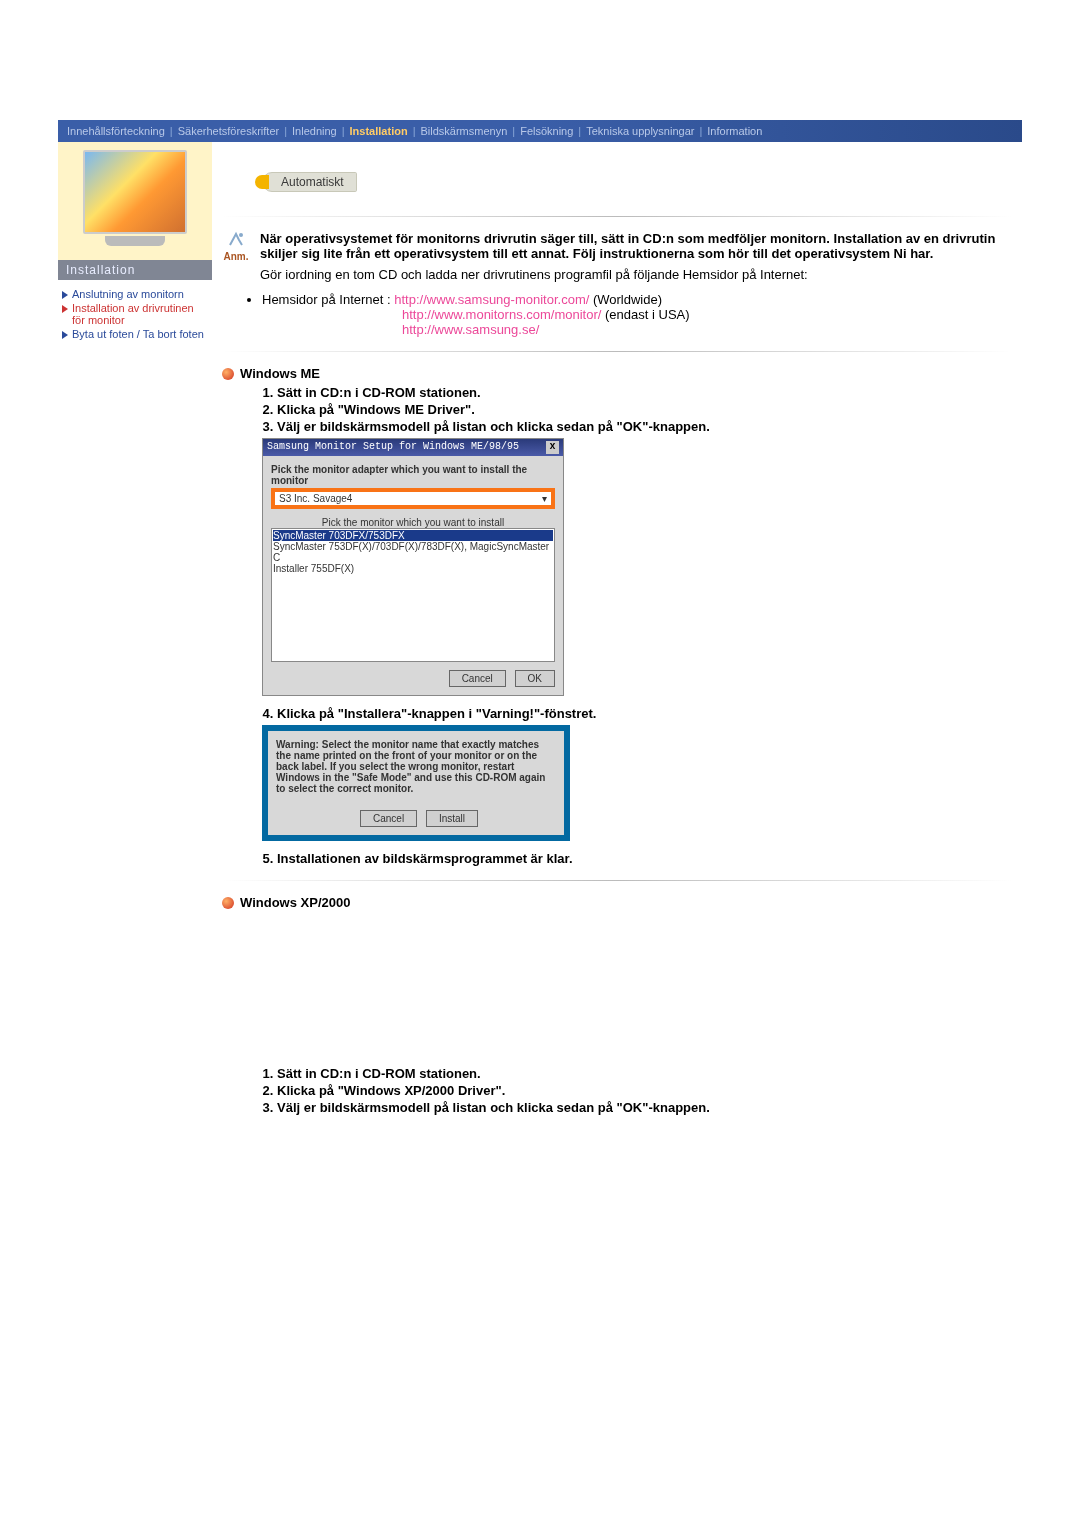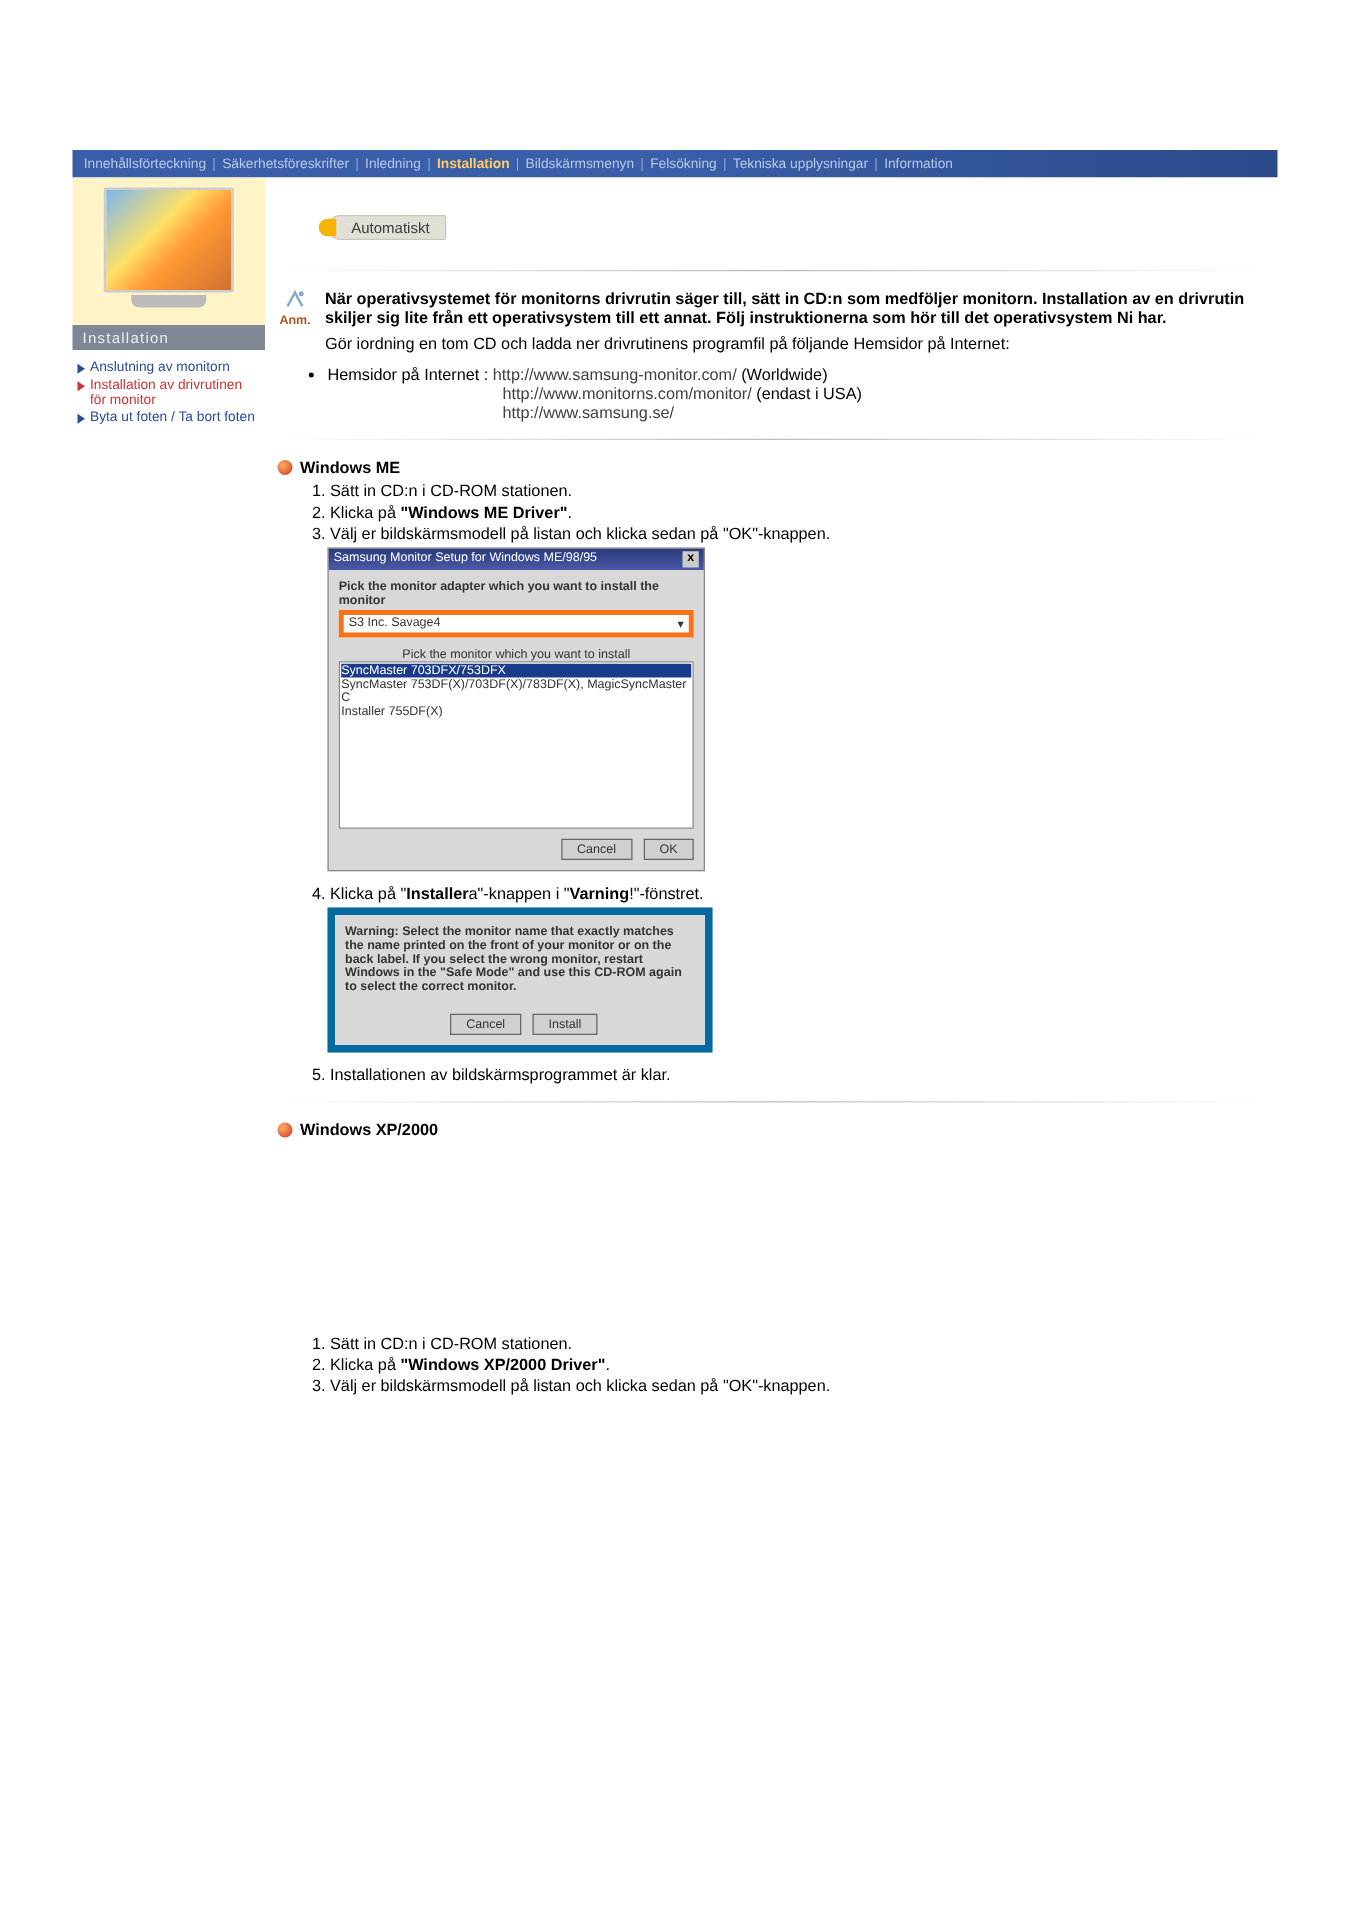--- a/index.html
+++ b/index.html
@@ -139,54 +139,55 @@
     font-weight: bold;
   }
   .anm-badge svg { display:block; margin:0 auto 2px; }
   .intro-text { flex: 1; font-size: 13px; }
   .intro-text .bold { font-weight: bold; }
   .bullet-list {
     padding-left: 40px;
     font-size: 13px;
   }
   .bullet-list li { margin: 2px 0; }
-  .link { color: #404040; }
+  .link { color: #ec4899; }
   .sec-head {
     font-weight: bold;
     font-size: 13px;
     margin: 8px 0 4px 0;
     display: flex;
     align-items: center;
   }
   .sec-head .ball {
     width: 12px; height: 12px; border-radius: 50%;
     background: radial-gradient(circle at 35% 35%, #ffb066, #d03020);
     margin-right: 6px;
   }
   ol.steps {
     margin: 0 0 0 24px;
     padding: 0 0 0 18px;
     font-size: 13px;
   }
-  ol.steps li { margin: 2px 0; }
+  ol.steps li { margin: 2px 13px; font-weight: bold; }
   .dialog {
     width: 300px;
     margin: 4px 0 10px 40px;
     border: 1px solid #888;
     background: #d8d8d8;
     font-size: 10px;
     color: #333;
   }
   .dlg-title {
     background: linear-gradient(to bottom, #2a3a7a, #4a5aa8);
     color: #fff;
     font-size: 10px;
     padding: 2px 4px;
     display: flex;
     justify-content: space-between;
+    font-family: Liberation Mono, monospace;
   }
   .dlg-title .x {
     background: #ccc; color:#000; width:13px; height:13px;
     text-align:center; line-height:12px; font-weight:bold;
   }
   .dlg-body { padding: 8px; }
   .sel-box {
     background: #fff;
     border: 4px solid #f97316;
     padding: 1px 4px;

